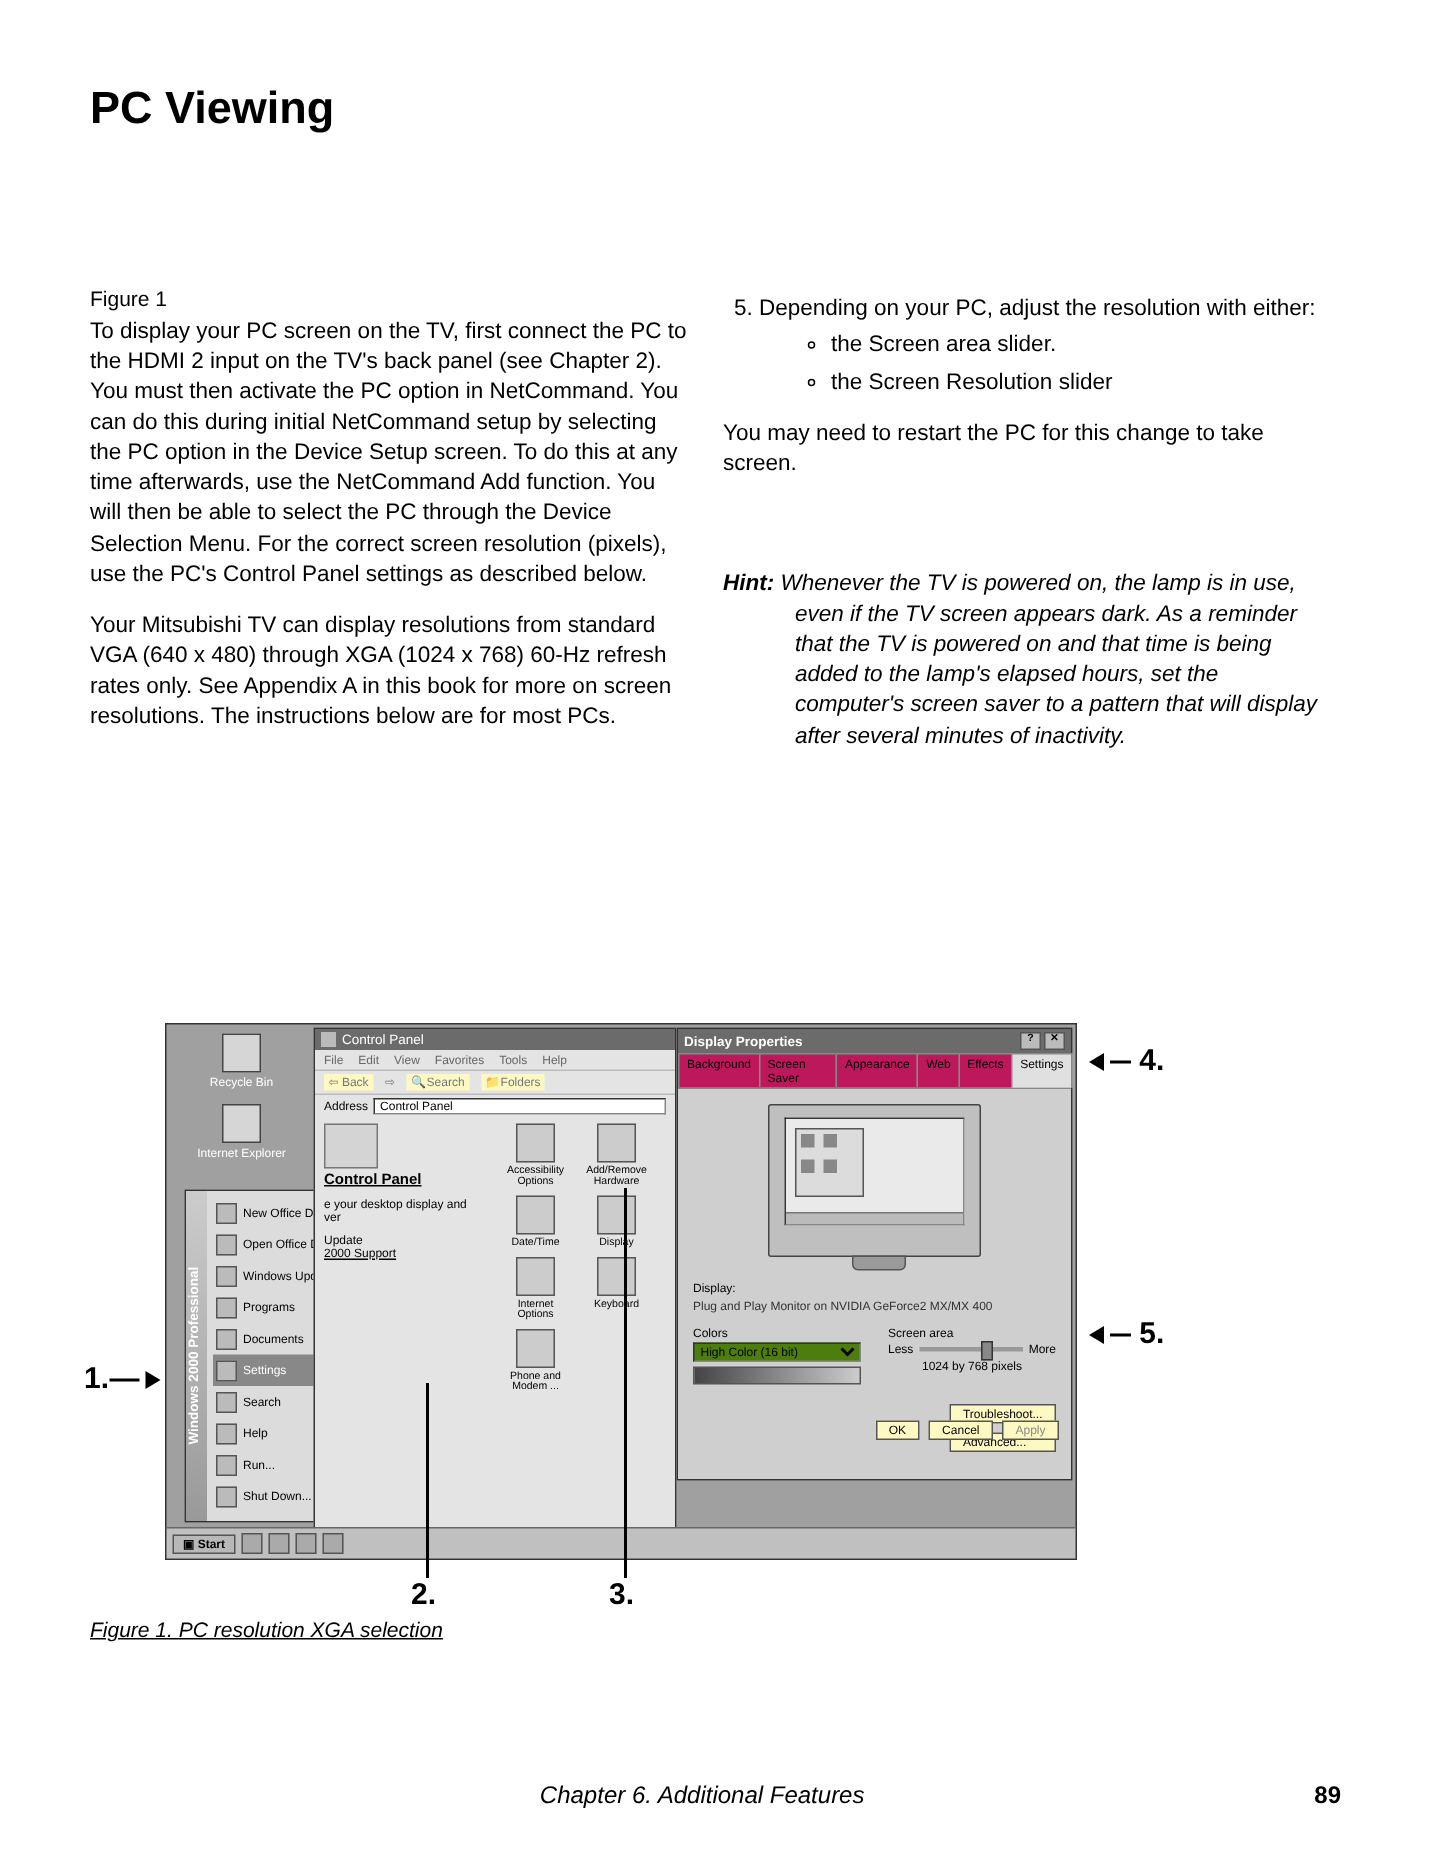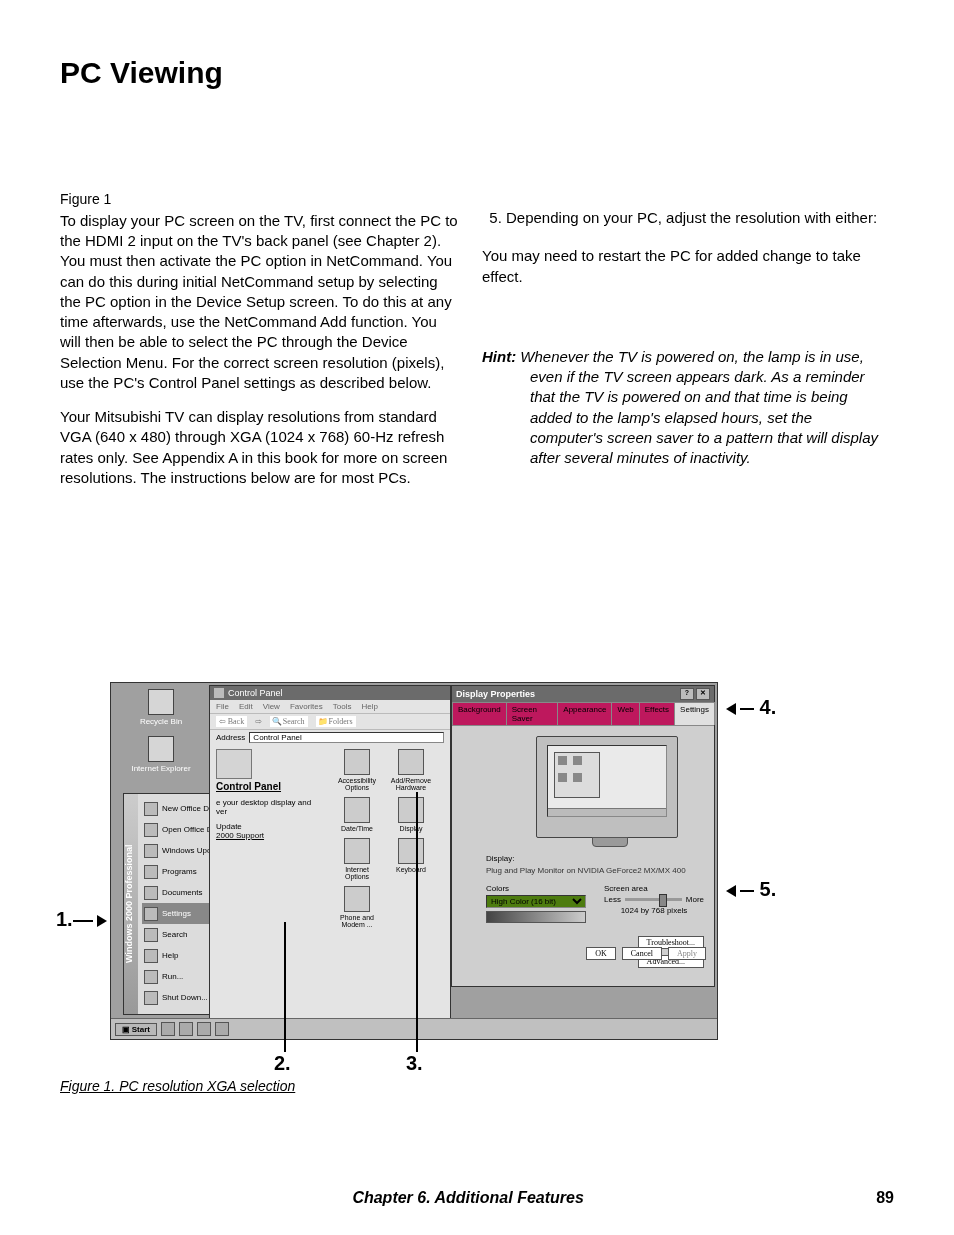--- a/index.html
+++ b/index.html
@@ -38,21 +38,21 @@
   .fig-ref {
     font-size: 14px;
     margin: 0 0 2px 0;
   }
   p { margin: 0 0 14px 0; }
   ol.steps {
     margin: 0 0 12px 0;
     padding-left: 24px;
   }
   ol.steps li {
-    margin: 18px 0;
+    margin: 6px 0;
   }
   ul.bullets {
     margin: 2px 0 14px 0;
     padding-left: 48px;
   }
   ul.bullets li { margin: 4px 0; }
   .hint {
     font-style: italic;
     margin-top: 60px;
     padding-left: 48px;
@@ -170,21 +170,21 @@
     width:262px; height:300px;
     background:#cfcfcf;
     border:1px solid #333;
   }
   .dp-title { background:#6b6b6b;color:#fff;font-size:9px;padding:2px 4px; font-weight:700; display:flex;justify-content:space-between;align-items:center;}
   .dp-title .ctr{display:flex;gap:2px;}
   .dp-title .cbtn{width:12px;height:10px;background:#bbb;border:1px solid #555;font-size:7px;line-height:8px;text-align:center;color:#000;}
   .dp-tabs { display:flex; font-size:8px; border-bottom:1px solid #888;}
   .dp-tabs .tab{padding:2px 5px;border:1px solid #888;border-bottom:none;background:#be185d;margin-right:-1px;}
   .dp-tabs .tab.active{background:#e0e0e0;font-weight:400;}
-  .dp-body{ position:relative; height:240px; font-size:8px;margin-left:24px;}
+  .dp-body{ position:relative; height:240px; font-size:8px;}
   .monitor {
     position:absolute; left:60px; top:10px;
     width:140px;height:100px;background:#bfbfbf;border:1px solid #444;
     border-radius:2px;
   }
   .monitor .screen{position:absolute;left:10px;top:8px;right:10px;bottom:20px;background:#eaeaea;border:1px inset #888;}
   .monitor .screen .winbox{position:absolute;left:6px;top:6px;width:44px;height:44px;border:1px solid #555;background:#dcdcdc;}
   .monitor .screen .tb{position:absolute;left:0;right:0;bottom:0;height:7px;background:#bbb;border-top:1px solid #777;}
   .monitor .screen .ic{width:9px;height:9px;background:#888;margin:3px;display:inline-block;}
   .monitor .stand{position:absolute;left:55px;bottom:-10px;width:34px;height:8px;background:#9a9a9a;border:1px solid #555;border-radius:0 0 4px 4px;}
@@ -192,21 +192,21 @@
   .dp-sub{position:absolute;left:10px;top:140px;color:#333;}
   .dp-row{position:absolute;left:10px;top:158px;right:10px;display:flex;gap:18px;}
   .dp-row .grp{flex:1;}
   .dp-row .lbl{margin-bottom:2px;}
   .dp-row select{width:100%;font-size:8px;border:1px inset #888;background:#4d7c0f;}
   .slider-wrap{display:flex;flex-direction:column;align-items:center;gap:2px;}
   .slider-line{display:flex;align-items:center;gap:4px;width:100%;}
   .track{flex:1;height:3px;background:#999;position:relative;}
   .thumb{position:absolute;left:60%;top:-4px;width:6px;height:11px;background:#888;border:1px solid #333;}
   .dp-btns{position:absolute;right:10px;top:210px;display:flex;gap:6px;flex-direction:column;}
-  .btn{border:1px solid #555;background:#ffffff;padding:1px 8px;font-size:8px;font-family:Liberation Serif, serif;}
+  .btn{border:1px solid #555;background:#fef9c3;padding:1px 8px;font-size:8px;}
   .dp-main-btns{position:absolute;left:0;right:0;bottom:6px;display:flex;justify-content:flex-end;gap:6px;padding:0 8px;}
 
   
   .callout {
     position:absolute;
     font-size: 20px;
     font-weight: 700;
   }
   .arrow-right::after{content:"";display:inline-block;border-left:10px solid #000;border-top:6px solid transparent;border-bottom:6px solid transparent;margin-left:4px;vertical-align:middle;}
   .arrow-left::before{content:"";display:inline-block;border-right:10px solid #000;border-top:6px solid transparent;border-bottom:6px solid transparent;margin-right:4px;vertical-align:middle;}
@@ -222,44 +222,48 @@
   }
 
   .footer {
     position:absolute;
     left:60px; right:60px; bottom:28px;
     display:flex;
     justify-content:space-between;
     align-items:baseline;
     font-size:16px;
   }
-  .footer .chap { font-weight:700; font-style:italic; }
+  .footer .chap { font-weight:400; font-style:italic; }
   .footer .pg { font-weight:700; }
   .vline { position:absolute; width:2px; background:#000; }
 </style>
 </head>
 <body>
 
 <div class="page">
   <div class="title">PC Viewing</div>
 
   <div class="columns">
     <div class="col-left">
       <p class="fig-ref">Figure 1</p>
       <p>To display your PC screen on the TV, first connect the PC to the HDMI 2 input on the TV's back panel (see Chapter 2).  You must then activate the PC option in NetCommand.  You can do this during initial NetCommand setup by selecting the PC option in the Device Setup screen.  To do this at any time afterwards, use the NetCommand Add function.  You will then be able to select the PC through the Device Selection Menu.  For the correct screen resolution (pixels), use the PC's Control Panel settings as described below.</p>
       <p>Your Mitsubishi TV can display resolutions from standard VGA (640 x 480) through XGA (1024 x 768) 60-Hz refresh rates only.  See Appendix A in this book for more on screen resolutions. The instructions below are for most PCs.</p>
     </div>
 
     <div class="col-right">
       <ol class="steps" start="5">
         <li>
           <span>Depending on your PC, adjust the resolution with either:</span>
+          <ul class="bullets">
+            <li>the Screen area slider.</li>
+            <li>the Screen Resolution slider</li>
+          </ul>
         </li>
       </ol>
-      <p>You may need to restart the PC for added change to take effect.</p>
+      <p>You may need to restart the PC for this change to take screen.</p>
       <p class="hint">
         <span class="hint-label">Hint:</span>
         <span>Whenever the TV is powered on, the lamp is in use, even if the TV screen appears dark.  As a reminder that the TV is powered on and that time is being added to the lamp's elapsed hours, set the computer's screen saver to a pattern that will display after several minutes of inactivity.</span>
       </p>
     </div>
   </div>
 
   <div class="figure-wrap">
 
     <div class="screenshot">

